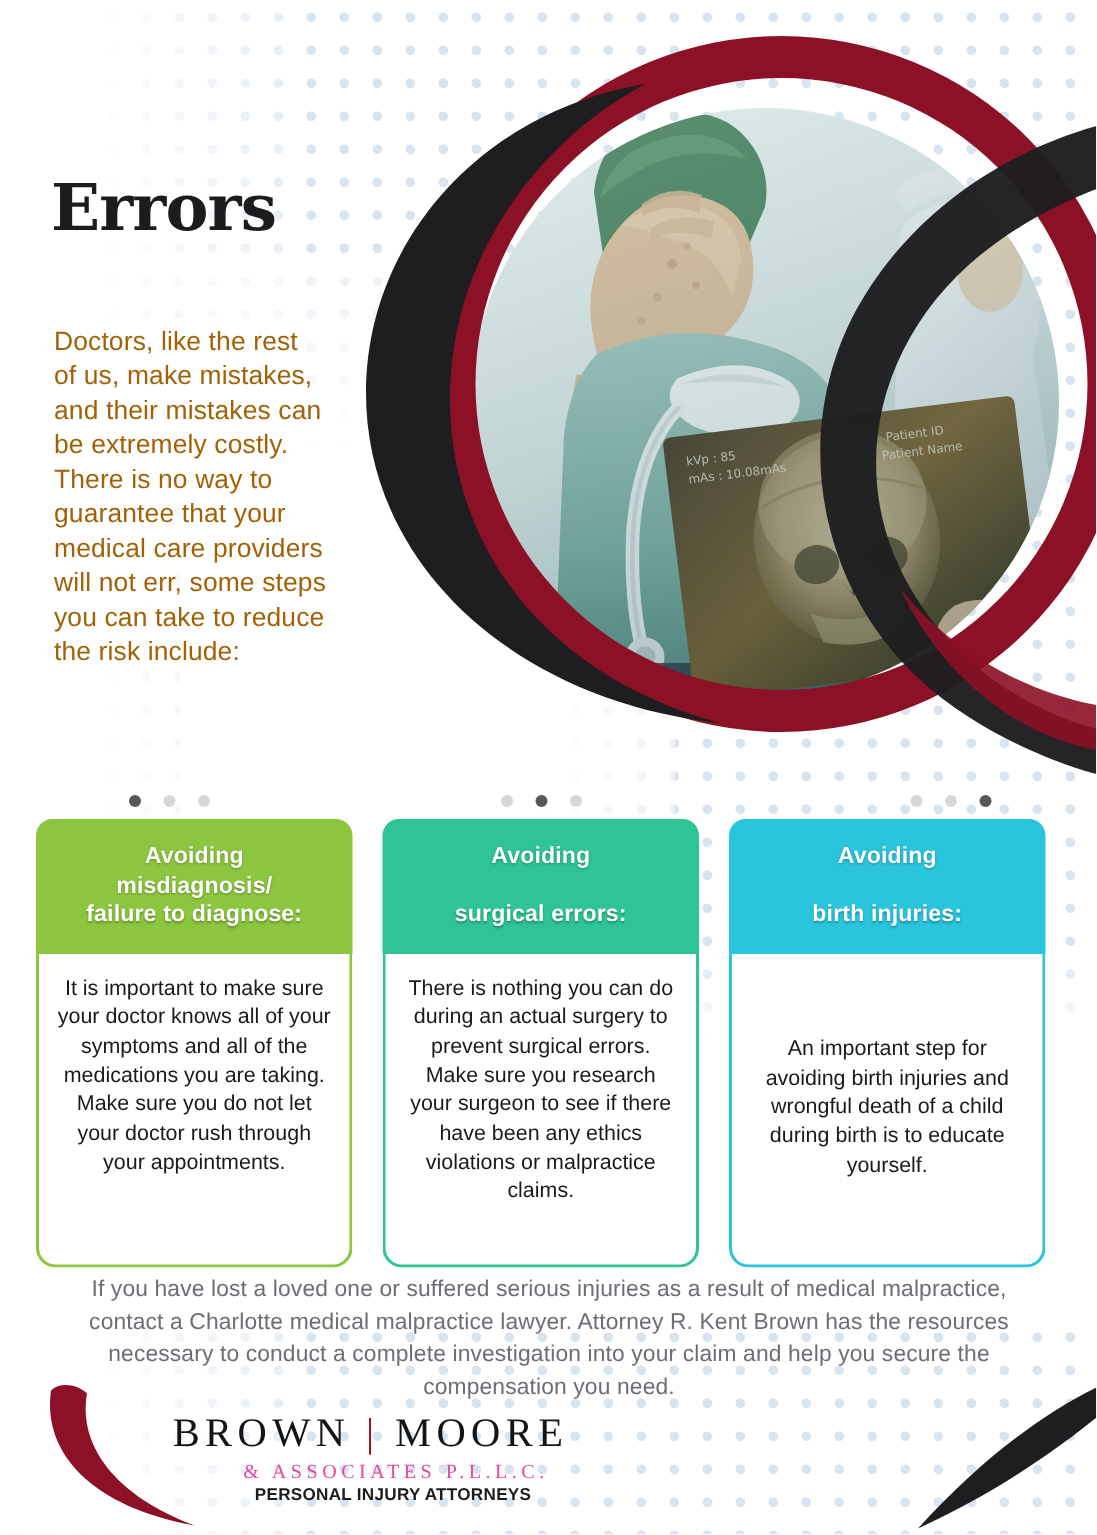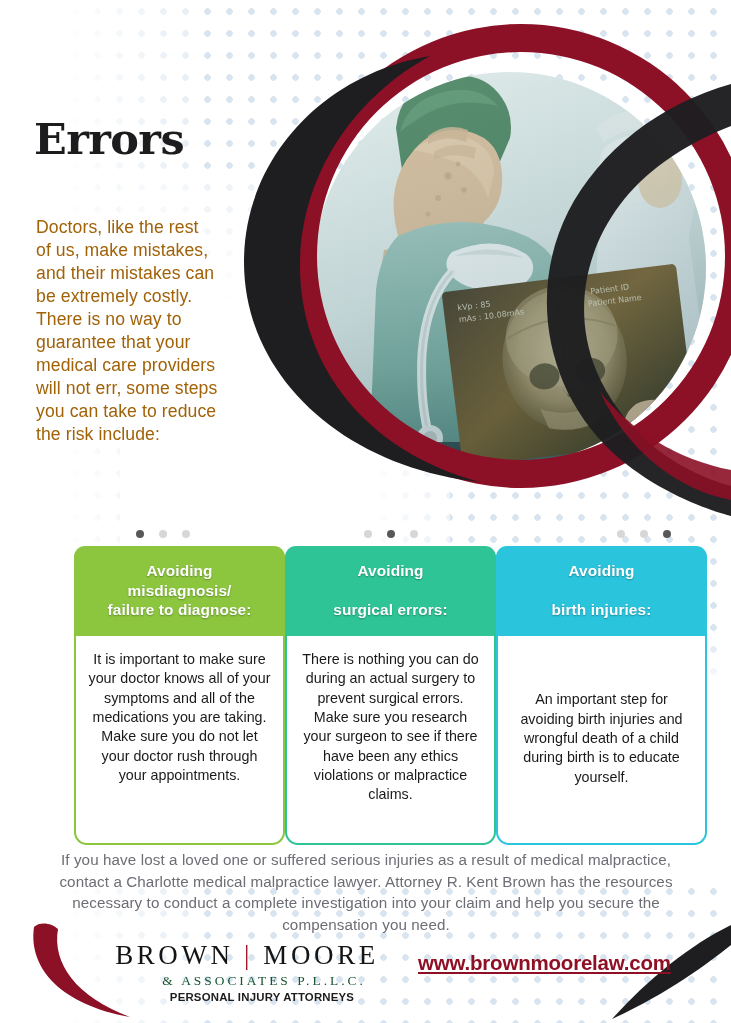--- a/index.html
+++ b/index.html
@@ -78,22 +78,23 @@
     letter-spacing: 0.1px;
   }
 
   
   .cards {
     position: absolute;
     left: 0; top: 525px;
     width: 731px; height: 320px;
     z-index: 6;
     display: flex;
-    justify-content: flex-end;
+    justify-content: flex-start;
     padding: 0 24px;
+    gap: 20px;
   }
   .card { width: 211px; display: flex; flex-direction: column; }
 
   .dots-row {
     height: 18px;
     display: flex;
     gap: 15px;
     align-items: center;
     margin-bottom: 3px;
   }
@@ -165,21 +166,21 @@
     font-size: 27px;
     letter-spacing: 3.6px;
     color: #141414;
     white-space: nowrap;
   }
   .brand-main .bar { color: #9c1022; font-weight: normal; }
   .brand-sub {
     font-family: "Liberation Serif", "DejaVu Serif", serif;
     font-size: 13.4px;
     letter-spacing: 3.0px;
-    color: #14532d;
+    color: #ec4899;
     margin-top: 2px;
     padding-left: 34px;
   }
   .brand-tag {
     font-family: "Liberation Sans", sans-serif;
     font-size: 11.4px;
     font-weight: bold;
     letter-spacing: 0.2px;
     color: #1c1c1c;
     margin-top: 2px;
@@ -414,15 +415,14 @@
   <div class="brand">
     <div class="brand-main">
       <span>BROWN</span>
       <span class="bar">|</span>
       <span>MOORE</span>
     </div>
     <div class="brand-sub">&amp; ASSOCIATES P.L.L.C.</div>
     <div class="brand-tag">PERSONAL INJURY ATTORNEYS</div>
   </div>
 
-  <a class="website" href="#">www.brownmoorelaw.com</a>
 
 </div>
 
 </body></html>

